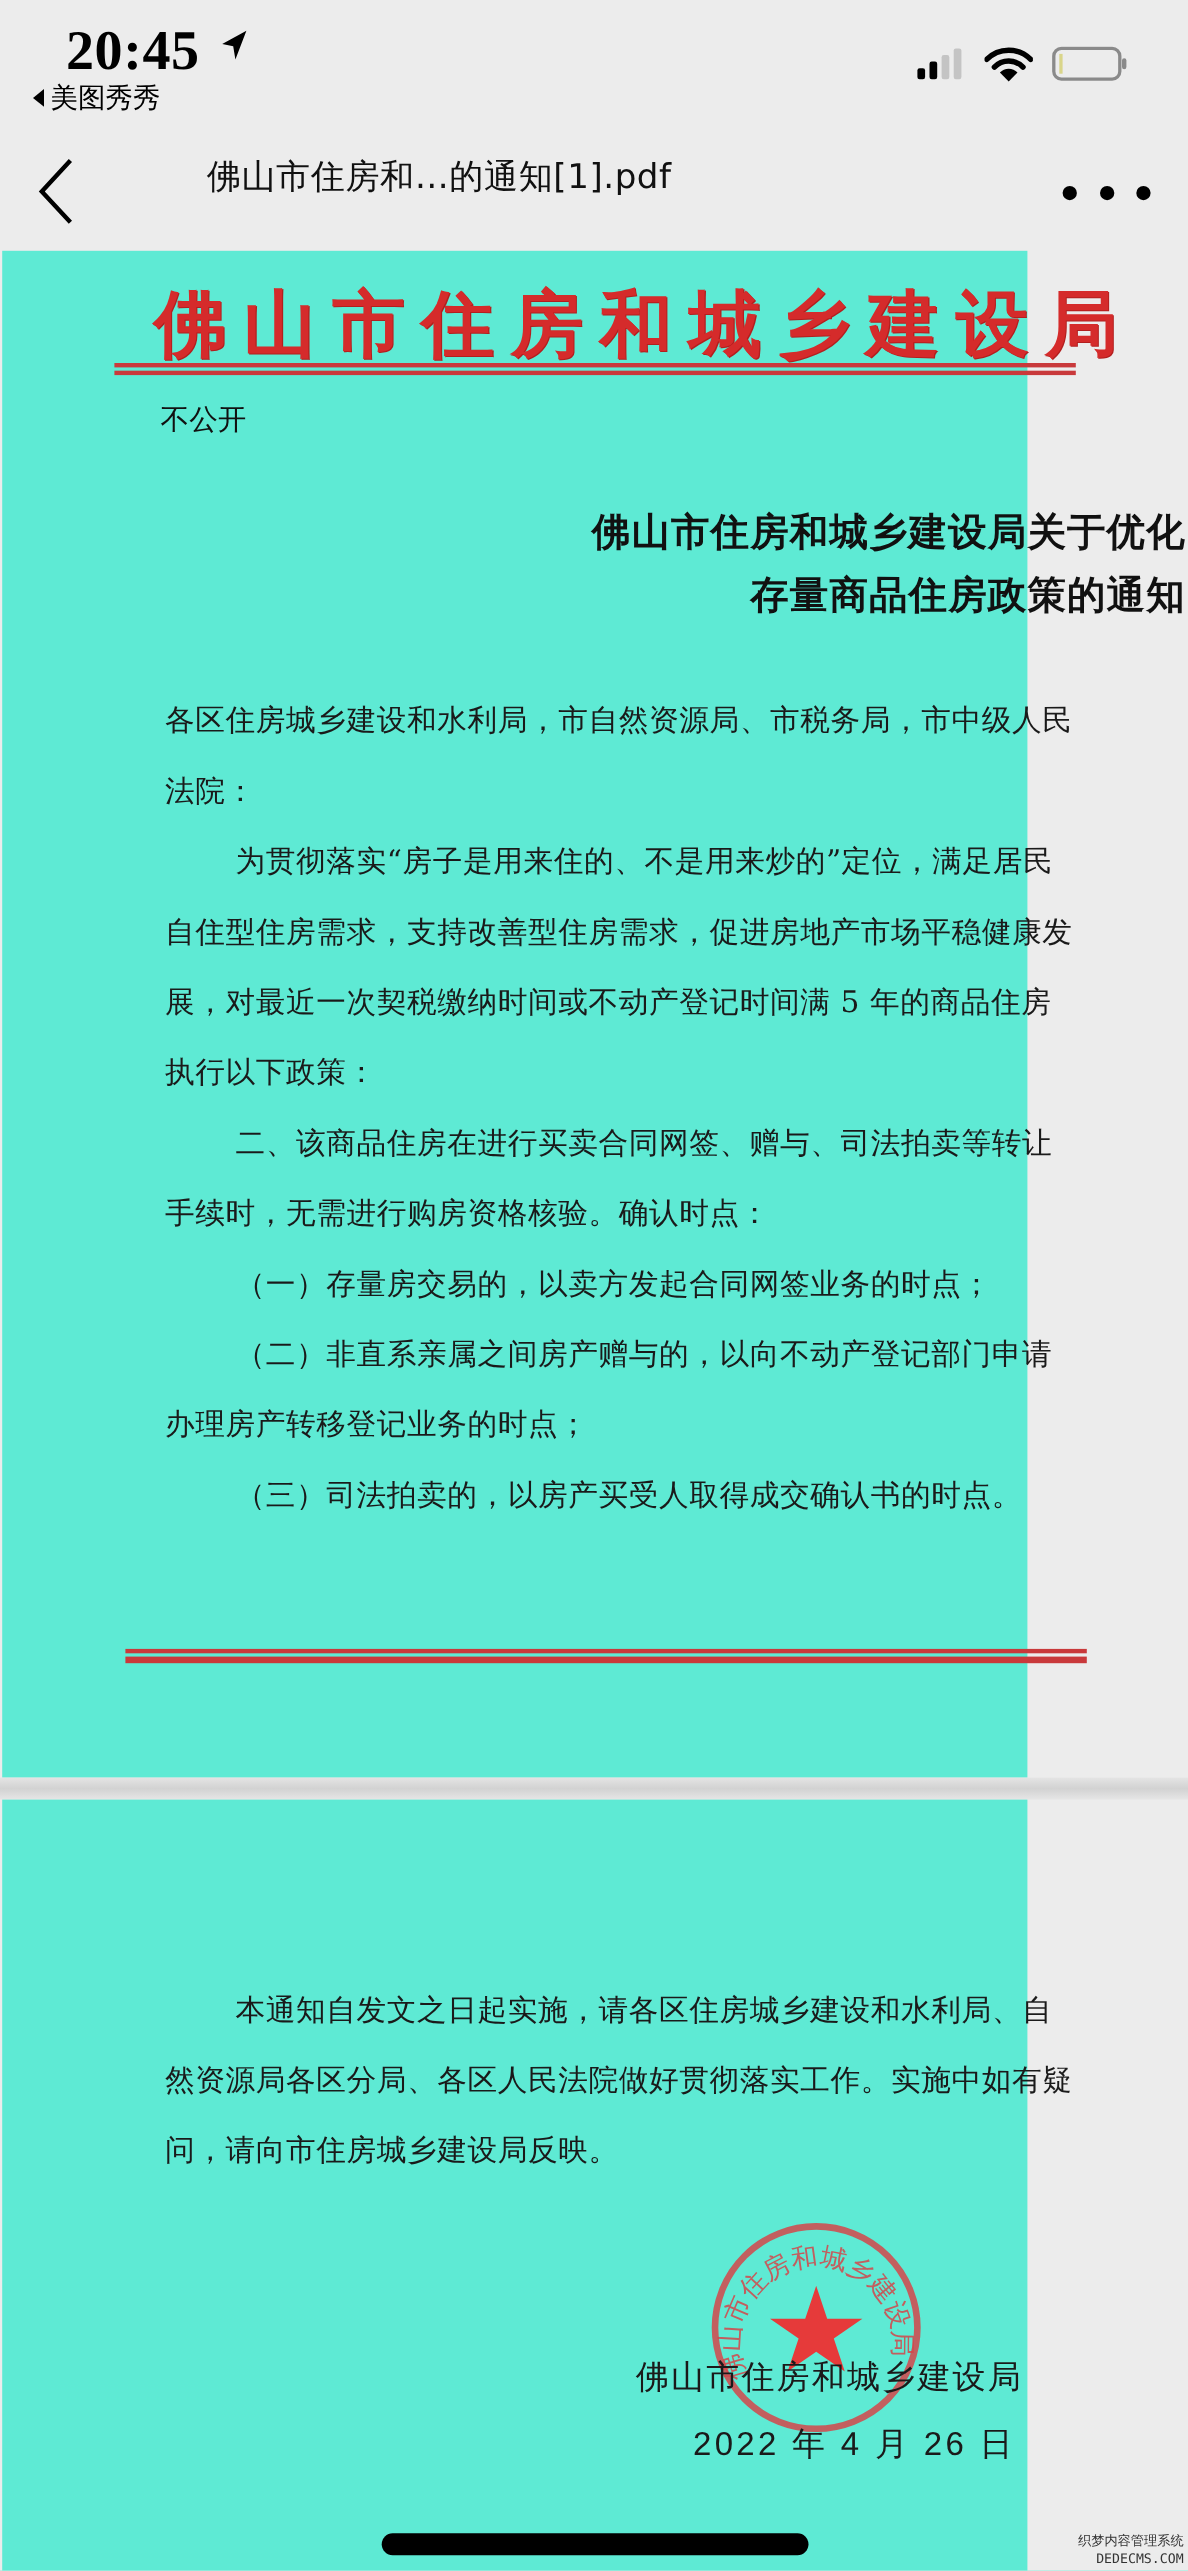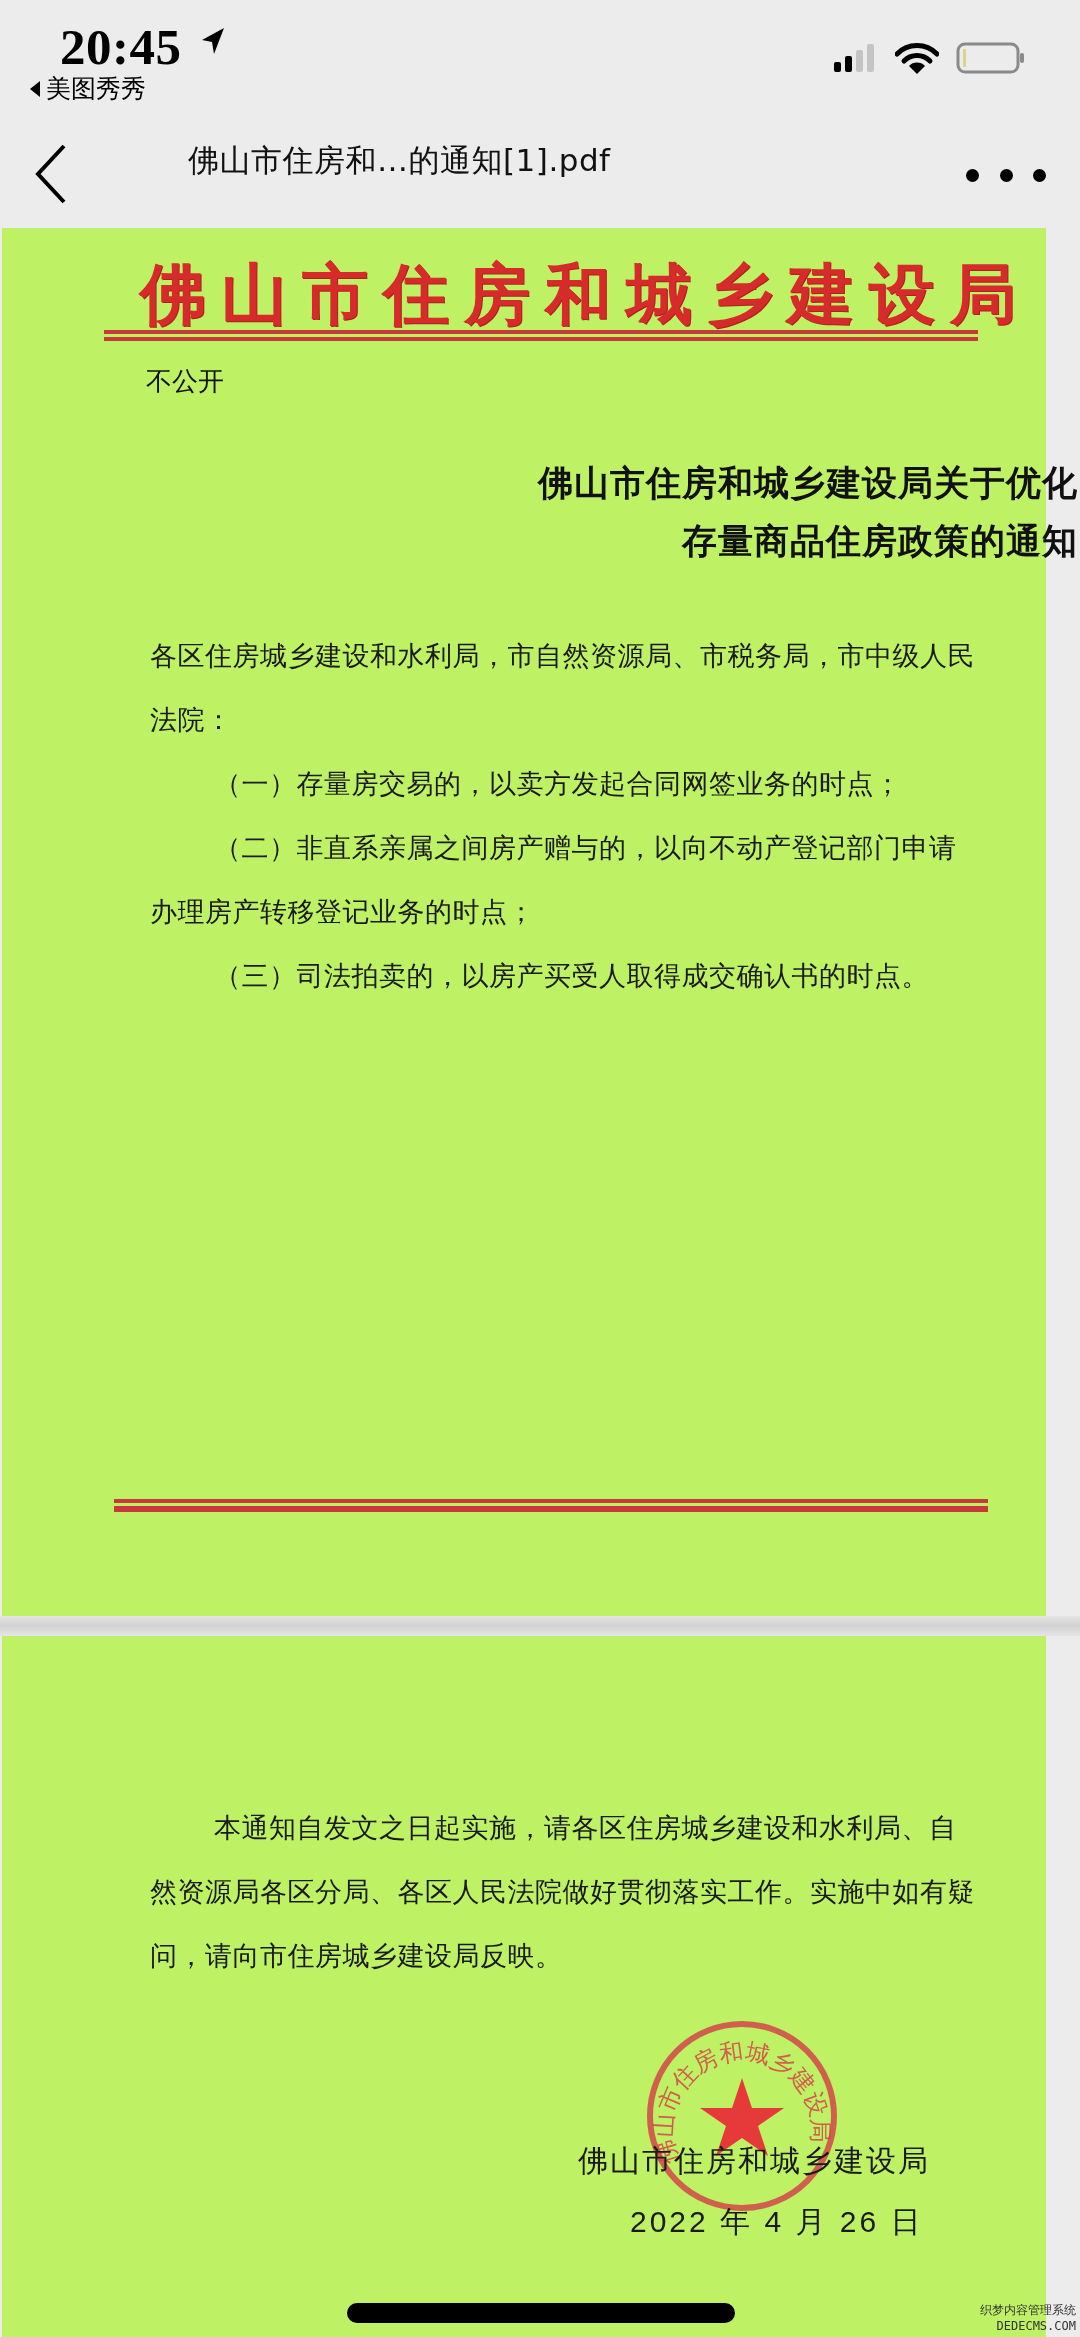--- a/index.html
+++ b/index.html
@@ -33,21 +33,21 @@
   .nav-title {
     position: absolute; left: 188px; top: 30px;
     font-family: "DejaVu Sans", sans-serif; font-size: 31px; color: #111; letter-spacing: 0.5px;
     white-space: nowrap;
   }
   .nav-more { position: absolute; left: 966px; top: 50px; width: 80px; height: 30px; display: flex; justify-content: space-between; align-items: center; cursor: pointer; }
   .nav-more span { width: 13px; height: 13px; border-radius: 50%; background: #000; display: block; }
 
   
   .page {
-    position: absolute; left: 2px; width: 1044px; background: #bef264;
+    position: absolute; left: 2px; width: 932px; background: #5eead4;
   }
   .page1 { top: 228px; height: 1388px; }
   .page-gap { position: absolute; left: 0; top: 1616px; width: 1080px; height: 20px; background: linear-gradient(#e4e4e4, #d2d2d2, #e6e6e6); }
   .page2 { top: 1636px; height: 701px; }
 
   .letterhead {
     position: absolute; left: 138px; top: 22px;
     font-family: "DejaVu Serif", "Liberation Serif", serif; font-weight: bold;
     font-size: 66px; color: #d52b2b; letter-spacing: 15px; white-space: nowrap;
     text-shadow: 1px 1px 0 #b21f1f;
@@ -141,20 +141,22 @@
   <div class="letterhead">佛山市住房和城乡建设局</div>
   <div class="red-rule rule-top1"></div>
   <div class="red-rule rule-top2"></div>
   <div class="classification">不公开</div>
 
   <div class="doc-title l1">佛山市住房和城乡建设局关于优化</div>
   <div class="doc-title l2">存量商品住房政策的通知</div>
 
   <div class="body-text" style="top:396px;">
     <p class="para">各区住房城乡建设和水利局，市自然资源局、市税务局，市中级人民法院：</p>
+    <p class="para indent">为贯彻落实“房子是用来住的、不是用来炒的”定位，满足居民自住型住房需求，支持改善型住房需求，促进房地产市场平稳健康发展，对最近一次契税缴纳时间或不动产登记时间满 5 年的商品住房执行以下政策：</p>
+    <p class="para indent">二、该商品住房在进行买卖合同网签、赠与、司法拍卖等转让手续时，无需进行购房资格核验。确认时点：</p>
     <p class="para indent">（一）存量房交易的，以卖方发起合同网签业务的时点；</p>
     <p class="para indent">（二）非直系亲属之间房产赠与的，以向不动产登记部门申请办理房产转移登记业务的时点；</p>
     <p class="para indent">（三）司法拍卖的，以房产买受人取得成交确认书的时点。</p>
   </div>
 
   <div class="red-rule rule-bot1"></div>
   <div class="red-rule rule-bot2"></div>
 </div>
 
 <div class="page-gap"></div>

